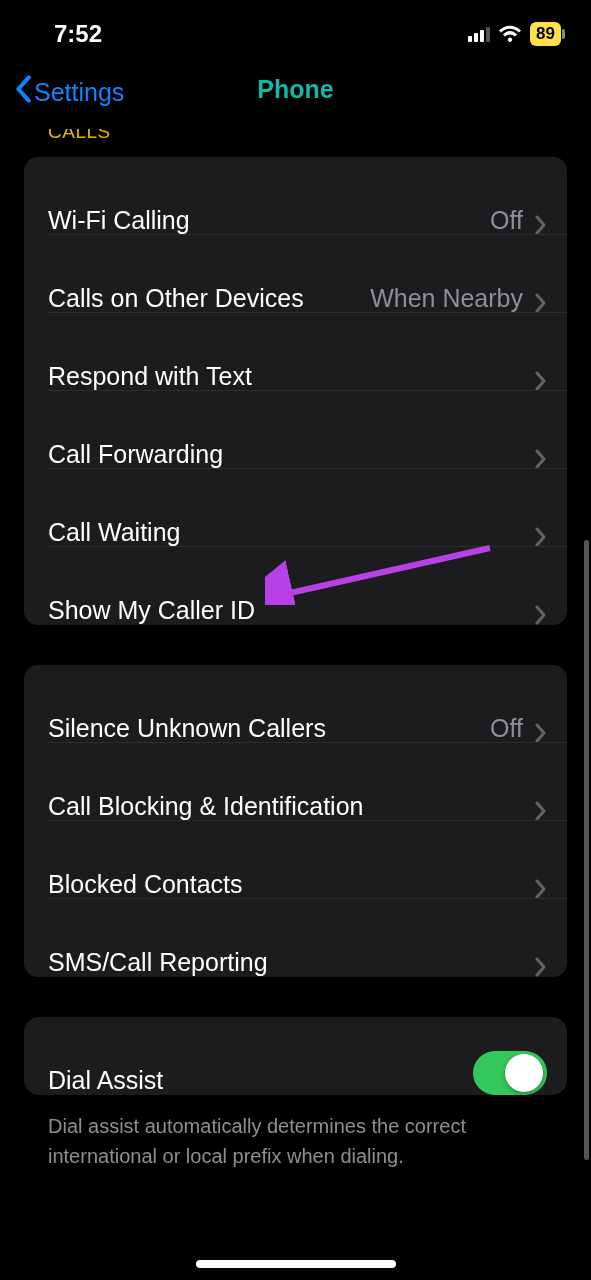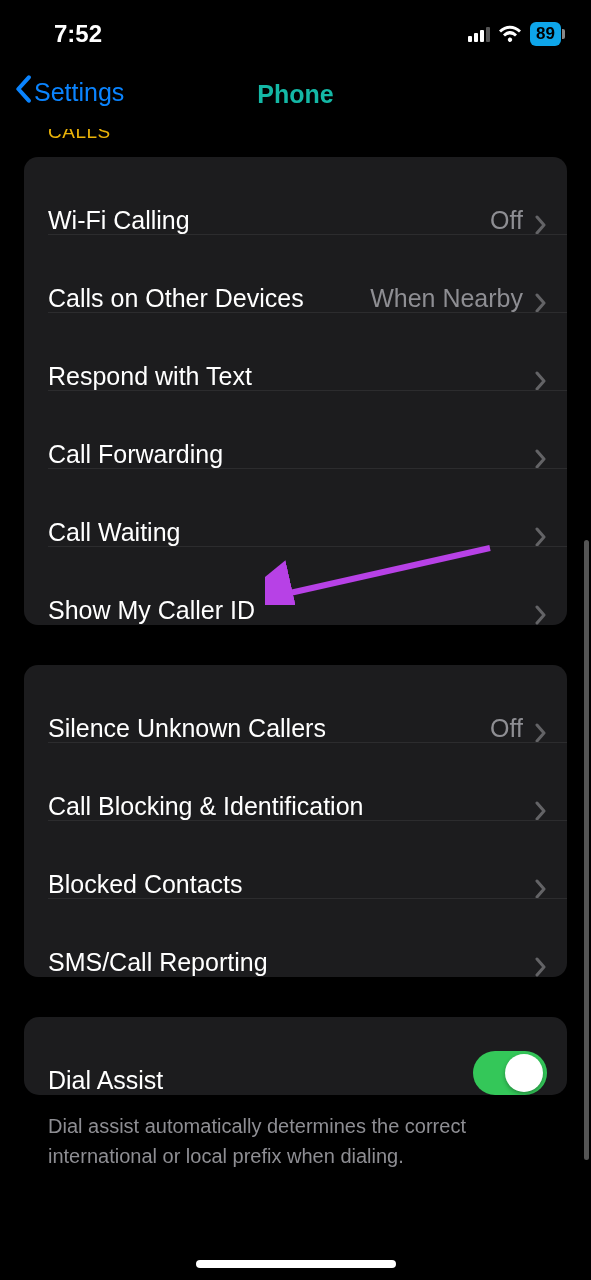--- a/index.html
+++ b/index.html
@@ -44,42 +44,42 @@
       width: 4px;
       background: #fff;
       border-radius: 1px;
     }
     .signal-bars span:nth-child(1){height:6px}
     .signal-bars span:nth-child(2){height:9px}
     .signal-bars span:nth-child(3){height:12px}
     .signal-bars span:nth-child(4){height:15px;background:#555}
     .wifi-icon svg { display:block; }
     .battery {
-      background: #0ea5e9;
+      background: #fde047;
       color: #000;
       border-radius: 6px;
       padding: 2px 6px;
       font-size: 17px;
       font-weight: 700;
       position: relative;
     }
     .battery::after {
       content:'';
       position:absolute;
       right:-4px;
       top:50%;
       transform:translateY(-50%);
       width:3px;
       height:10px;
       background:#888;
       border-radius:0 2px 2px 0;
     }
     .nav-bar {
       display: flex;
-      align-items: flex-end;
+      align-items: flex-start;
       padding: 15px 8px 20px 14px;
       position: relative;
     }
     .back-link {
       display: flex;
       align-items: center;
       color: #0a84ff;
       font-size: 25px;
       font-weight: 400;
     }

